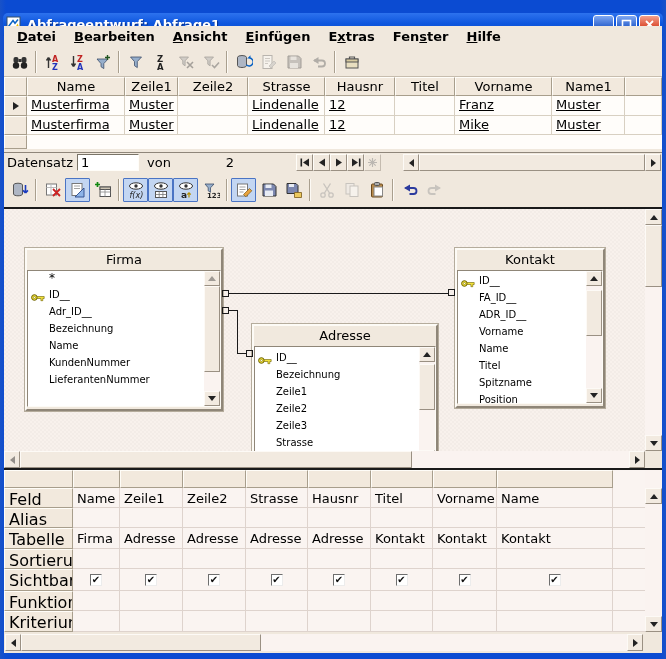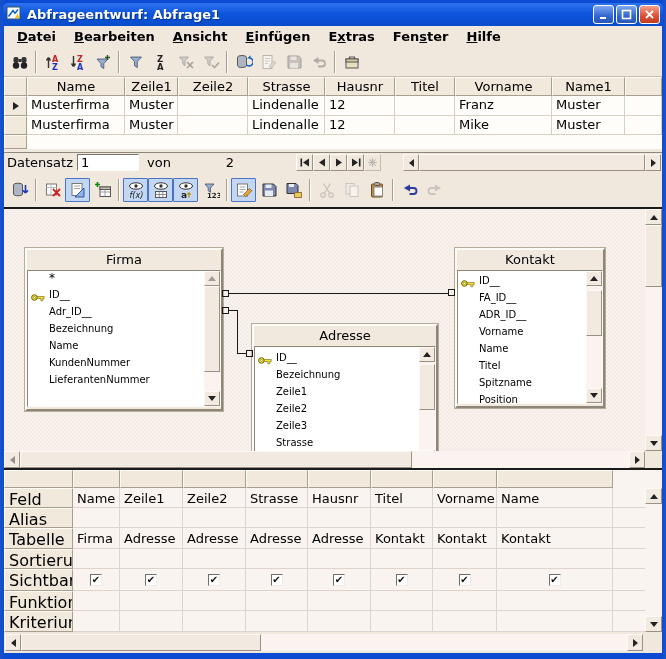--- a/index.html
+++ b/index.html
@@ -4,21 +4,21 @@
 <style>
   * { margin:0; padding:0; box-sizing:border-box; }
   html,body { width:666px; height:659px; }
   body { font-family:"DejaVu Sans","Liberation Sans",sans-serif; font-size:13px; color:#000; }
 
   .window { position:relative; width:666px; height:659px;
     background:linear-gradient(90deg,#1952c8,#0b4bd2 6px,#0b4bd2 660px,#1952c8);
     overflow:hidden; }
 
   
-  .titlebar { position:absolute; left:3px; top:3px; right:3px; height:23px;
+  .titlebar { position:absolute; left:3px; top:13px; right:3px; height:23px;
     background:linear-gradient(180deg,#2d72ee 0%,#0e56de 45%,#0a4ccb 100%);
     border-radius:5px 5px 0 0; display:flex; align-items:center; padding:0 3px; }
   .title-text { color:#fff; font-weight:bold; font-size:13px; margin-left:5px;
     text-shadow:1px 1px 1px #06308a; flex:1; white-space:nowrap; }
   .winbtn { width:21px; height:19px; margin-left:2px; border-radius:3px;
     border:1px solid #fff; display:flex; align-items:center; justify-content:center; }
   .winbtn.blue { background:linear-gradient(180deg,#7fa8f2,#3166d0 60%,#2a55b4); }
   .winbtn.red  { background:linear-gradient(180deg,#f2a08c,#dd4f33 60%,#c13a20); }
   .winbtn svg { display:block; }
 
@@ -44,21 +44,21 @@
     border-left:1px solid #a99f8e; border-right:1px solid #fdfaf5; }
 
   
   .datagrid { position:absolute; left:0; top:51px; width:100%; height:75px; background:#f0e8dd; }
   .dg-row { display:grid; grid-template-columns:23px 98px 53px 70px 77px 70px 60px 97px 73px 1fr; }
   .hcell { background:#f2e9dd; border:1px solid; border-color:#fffdf8 #a89e8c #a89e8c #fffdf8;
     text-align:center; font-size:13px; line-height:17px; height:19px; overflow:hidden; }
   .rowsel { background:#f2e9dd; border:1px solid; border-color:#fffdf8 #a89e8c #a89e8c #fffdf8;
     display:flex; align-items:center; justify-content:center; }
   .dcell { background:#fffdfa; border-right:1px solid #d8d0c2; border-bottom:1px solid #d8d0c2;
-    padding:1px 0 0 4px; font-size:13px; white-space:nowrap; overflow:hidden; }
+    padding:1px 0 0 4px; font-size:13px; white-space:nowrap; overflow:hidden;text-decoration:underline; }
   .marker { width:0; height:0; border-left:6px solid #222; border-top:4px solid transparent;
     border-bottom:4px solid transparent; }
 
   
   .navbar { position:absolute; left:0; top:126px; width:100%; height:20px;
     background:#f0e8dd; border-top:1px solid #8f867a; display:flex; align-items:center; }
   .nav-label { padding:0 4px 0 3px; }
   .nav-input { width:62px; height:17px; background:#fff; border:1px solid;
     border-color:#7a7468 #fffdf8 #fffdf8 #7a7468; padding:0 3px; font-size:13px;
     font-family:inherit; }

